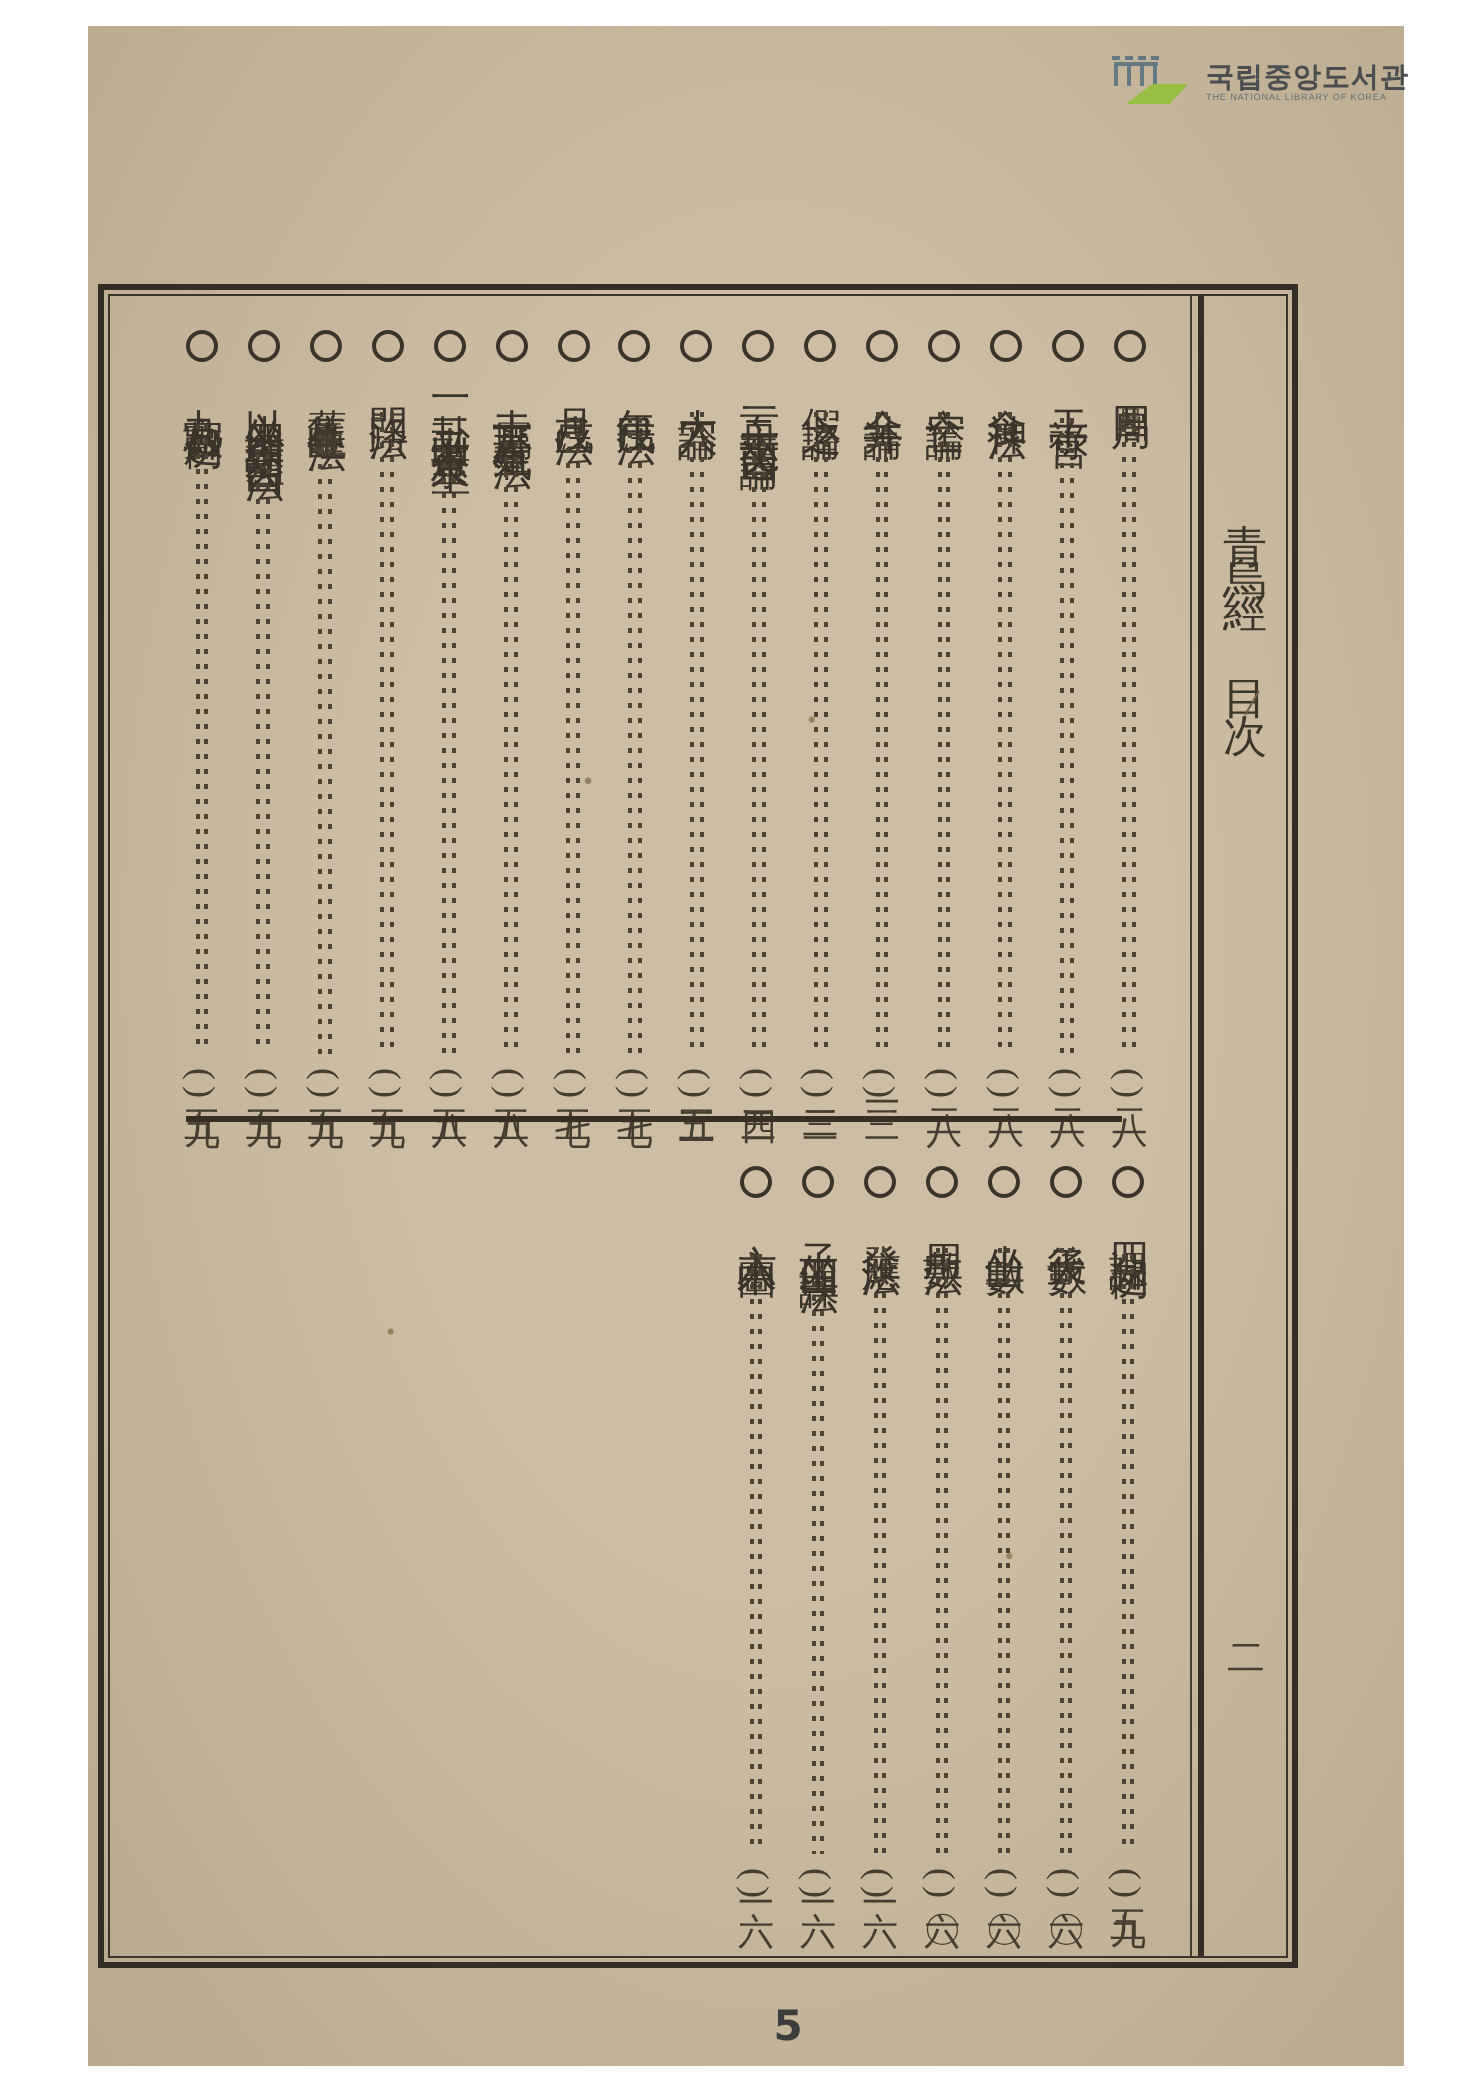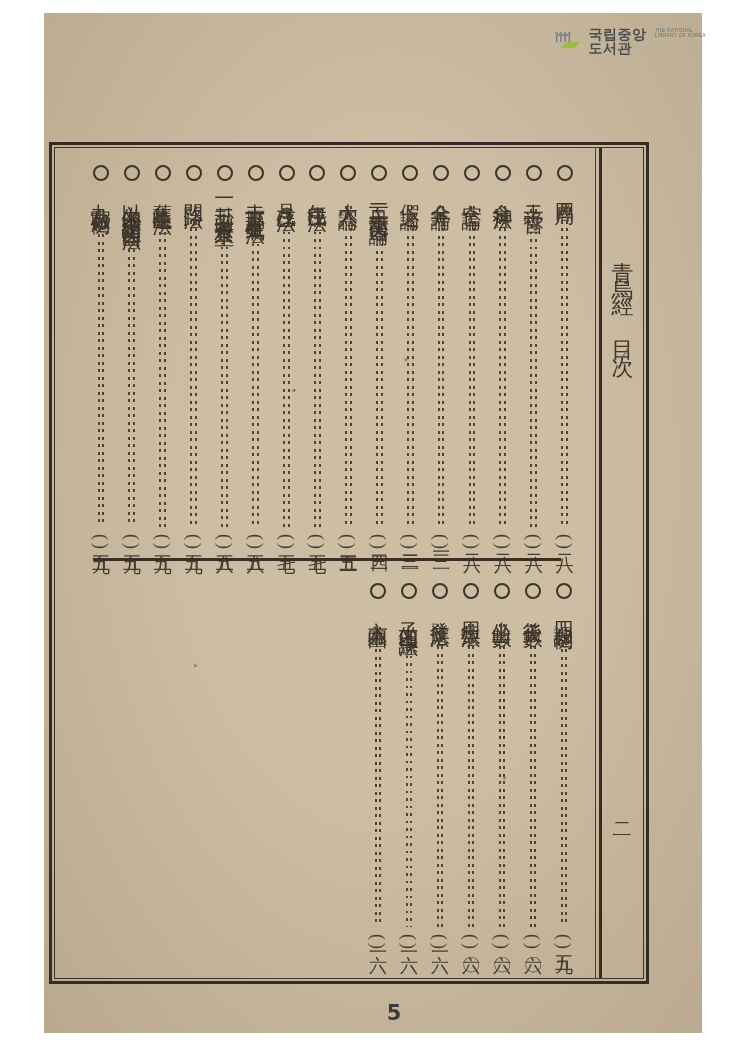--- a/index.html
+++ b/index.html
@@ -20,21 +20,21 @@
       radial-gradient(circle 2px at 23% 64%, #94825f 0 1px, transparent 2px),
       radial-gradient(circle 2px at 70% 75%, #94825f 0 1px, transparent 2px),
       radial-gradient(ellipse at 52% 45%, rgba(255,252,240,0.10) 0 40%, rgba(63,50,30,0.10) 100%);
   }
 
   
   .logo {
     position:absolute; left:510px; top:9px; width:160px; height:38px;
     display:flex; align-items:center; gap:7px; opacity:0.92;
   }
-  .logo-text { display:flex; flex-direction:row; line-height:1; }
+  .logo-text { display:flex; flex-direction:column; line-height:1; }
   .logo-kr {
     font-family:"Liberation Sans","DejaVu Sans",sans-serif;
     font-weight:bold; font-size:14px; letter-spacing:0.5px; color:#41464a;
   }
   .logo-en {
     font-family:"Liberation Sans","DejaVu Sans",sans-serif;
     font-size:4.6px; letter-spacing:0.4px; color:#5d6d76; margin-top:2px;
     text-transform:uppercase;
   }
 

